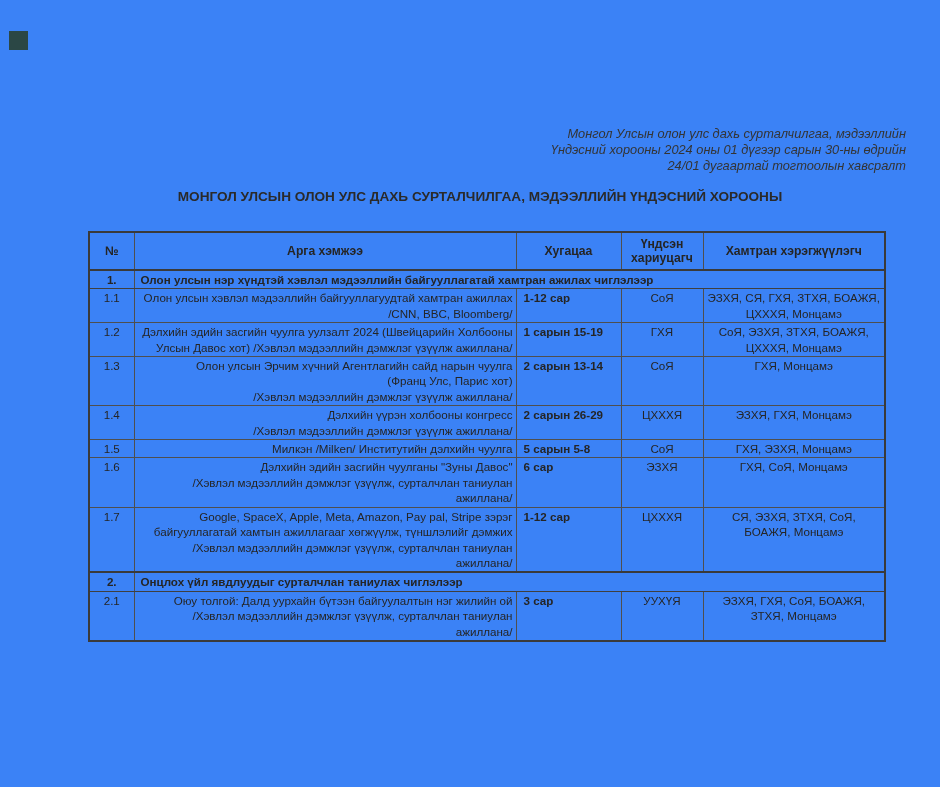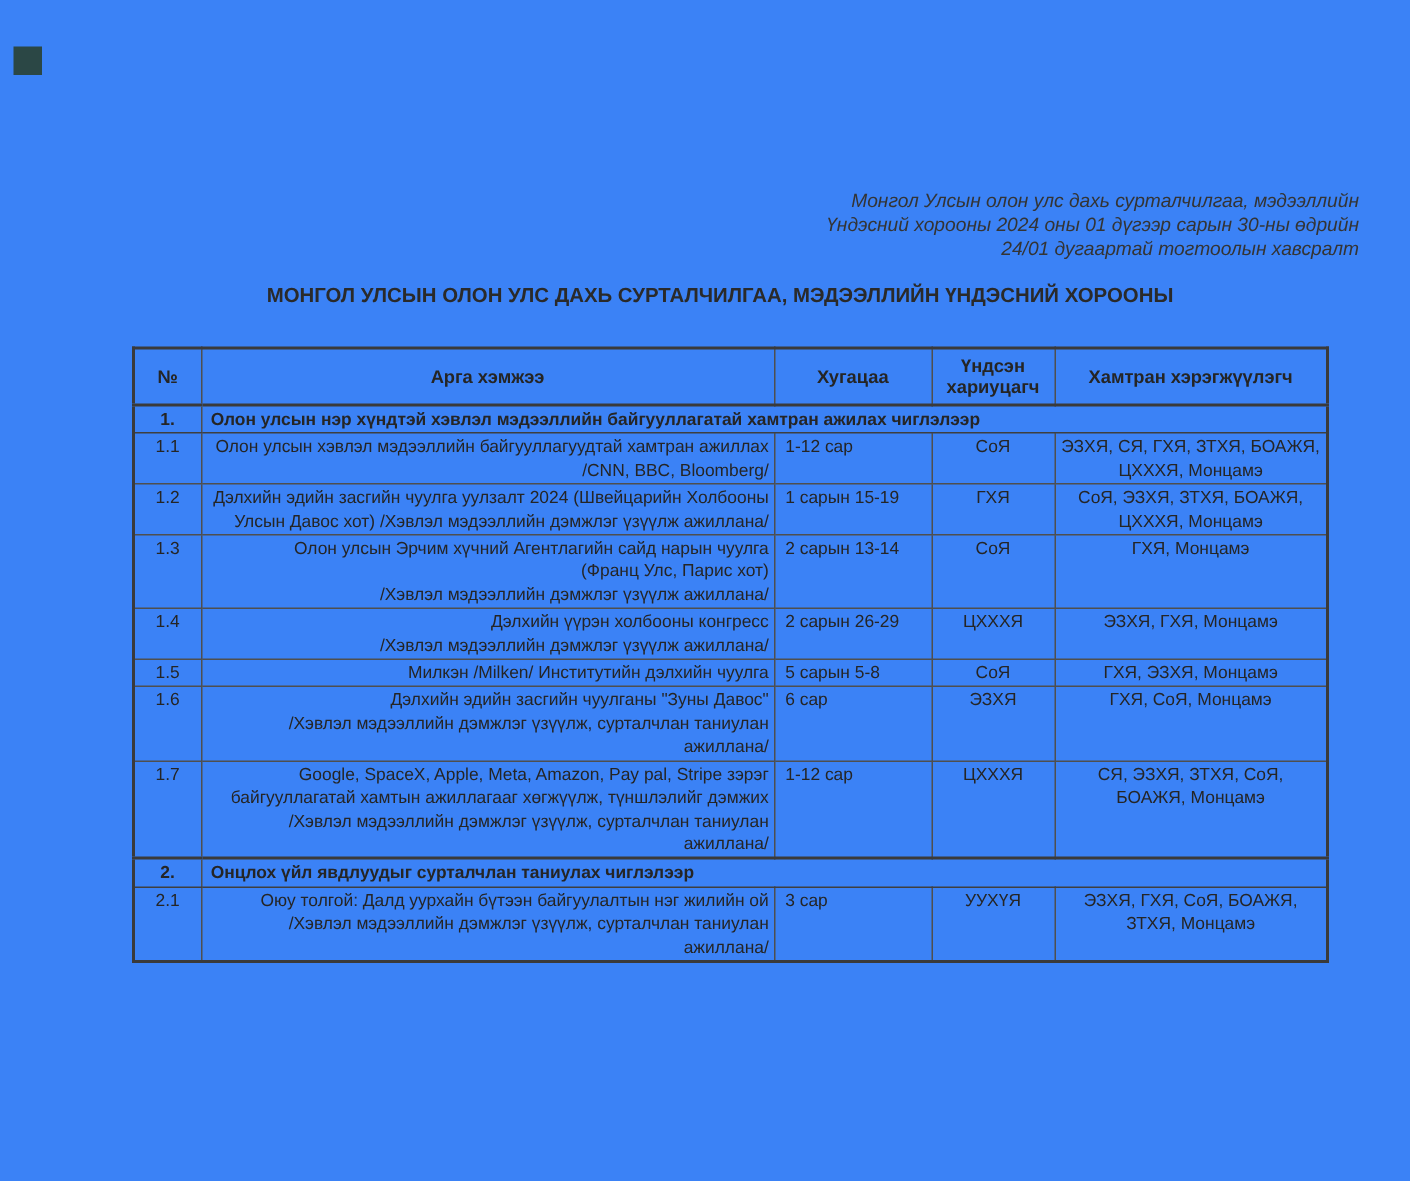--- a/index.html
+++ b/index.html
@@ -58,21 +58,21 @@
   }
   #plan-table tr.section td{
     font-weight:bold;
     border-top:2px solid #3a3a3a;
     border-bottom:1px solid #3f3f3f;
   }
   #plan-table td.num{text-align:center;}
   #plan-table tr.section td.num{text-align:center;}
   #plan-table td.sec-label{text-align:left;padding-left:6px;}
   #plan-table td.activity{text-align:right;white-space:pre-line;padding-left:6px;padding-right:3px;}
-  #plan-table td.duration{text-align:left;padding-left:7px;}
+  #plan-table td.duration{text-align:left;padding-left:7px;font-weight:bold;}
   #plan-table td.lead{text-align:center;}
   #plan-table td.partners{text-align:center;white-space:pre-line;margin-left:36px;}
 </style>
 </head>
 <body>
 
 <div id="page">
 
   <div id="corner-mark"></div>
 

